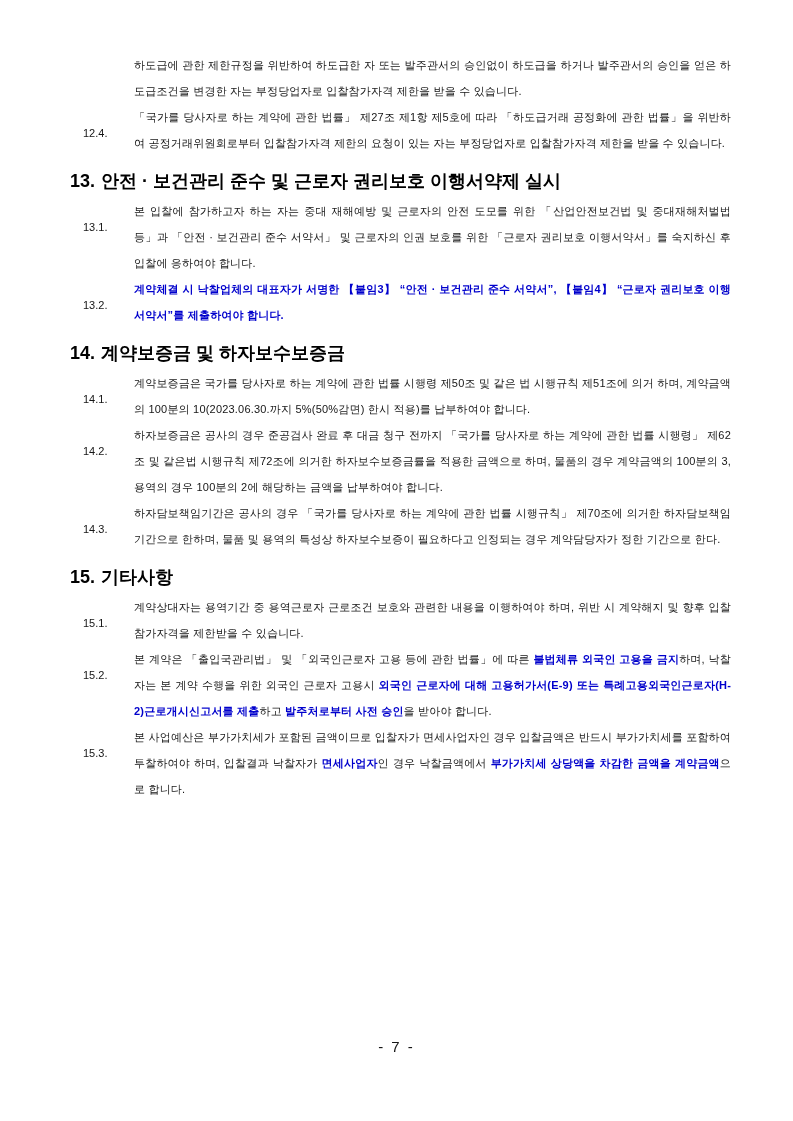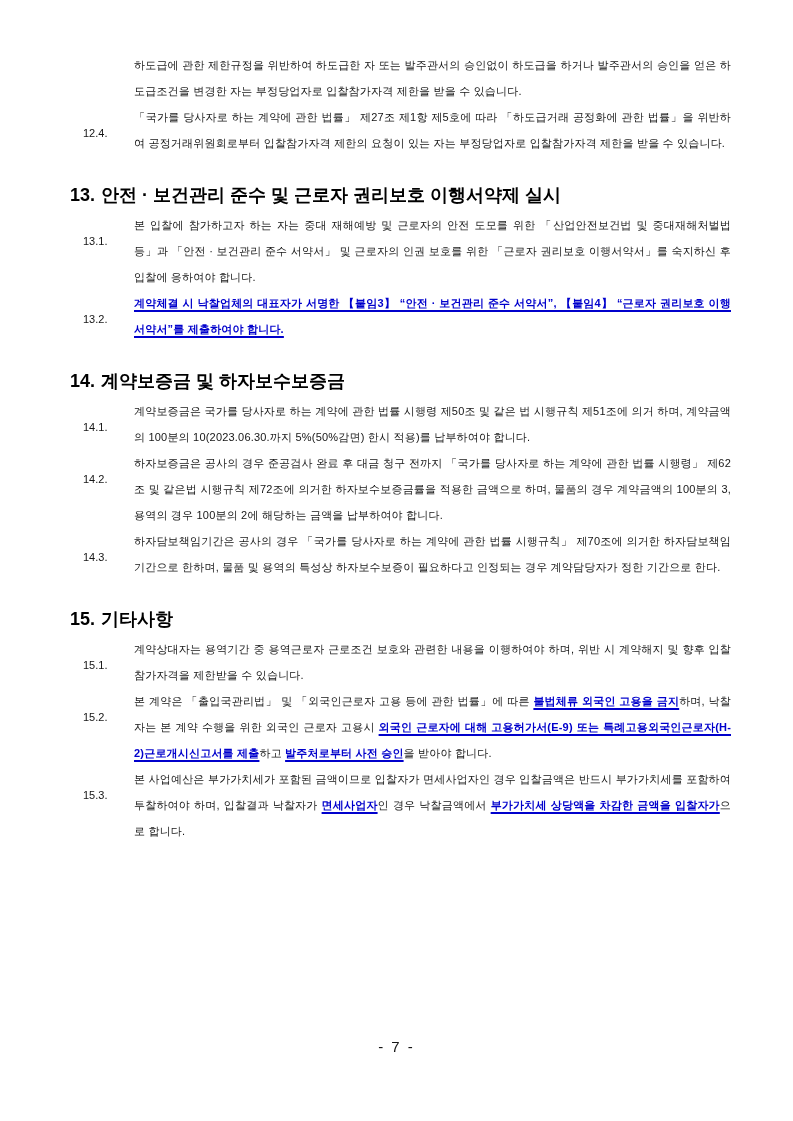--- a/index.html
+++ b/index.html
@@ -32,30 +32,29 @@
   .para .num {
     position: absolute;
     left: 13px;
     top: 16px;
     letter-spacing: 0;
   }
   .heading {
     font-size: 18px;
     font-weight: 700;
     line-height: 28px;
-    margin: 25px 0 3px 0;
+    margin: 11px 0 3px 0;
     color: #000000;
     letter-spacing: 0;
   }
   .heading .hnum { margin-right: 6px; }
   .seg { color: inherit; }
   .seg-blue {
     color: var(--accent, #0000cc);
     font-weight: 700;
-    text-decoration: underline;
     text-underline-offset: 3px;
     text-decoration-thickness: 1.5px;
   }
   .footer {
     position: absolute;
     left: 0;
     right: 0;
     top: 1038px;
     text-align: center;
     font-size: 15px;
@@ -72,16 +71,16 @@
     <div class="heading"><span class="hnum">13.</span><span>안전 · 보건관리 준수 및 근로자 권리보호 이행서약제 실시</span></div>
     <div class="para"><span class="num">13.1.</span><span class="body"><span class="seg">본 입찰에 참가하고자 하는 자는 중대 재해예방 및 근로자의 안전 도모를 위한 「산업안전보건법 및 중대재해처벌법 등」과 「안전 · 보건관리 준수 서약서」 및 근로자의 인권 보호를 위한 「근로자 권리보호 이행서약서」를 숙지하신 후 입찰에 응하여야 합니다.</span></span></div>
     <div class="para"><span class="num">13.2.</span><span class="body"><span class="seg-blue">계약체결 시 낙찰업체의 대표자가 서명한 【붙임3】 “안전 · 보건관리 준수 서약서”, 【붙임4】 “근로자 권리보호 이행서약서”를 제출하여야 합니다.</span></span></div>
     <div class="heading"><span class="hnum">14.</span><span>계약보증금 및 하자보수보증금</span></div>
     <div class="para"><span class="num">14.1.</span><span class="body"><span class="seg">계약보증금은 국가를 당사자로 하는 계약에 관한 법률 시행령 제50조 및 같은 법 시행규칙 제51조에 의거 하며, 계약금액의 100분의 10(2023.06.30.까지 5%(50%감면) 한시 적용)를 납부하여야 합니다.</span></span></div>
     <div class="para"><span class="num">14.2.</span><span class="body"><span class="seg">하자보증금은 공사의 경우 준공검사 완료 후 대금 청구 전까지 「국가를 당사자로 하는 계약에 관한 법률 시행령」 제62조 및 같은법 시행규칙 제72조에 의거한 하자보수보증금률을 적용한 금액으로 하며, 물품의 경우 계약금액의 100분의 3, 용역의 경우 100분의 2에 해당하는 금액을 납부하여야 합니다.</span></span></div>
     <div class="para"><span class="num">14.3.</span><span class="body"><span class="seg">하자담보책임기간은 공사의 경우 「국가를 당사자로 하는 계약에 관한 법률 시행규칙」 제70조에 의거한 하자담보책임기간으로 한하며, 물품 및 용역의 특성상 하자보수보증이 필요하다고 인정되는 경우 계약담당자가 정한 기간으로 한다.</span></span></div>
     <div class="heading"><span class="hnum">15.</span><span>기타사항</span></div>
     <div class="para"><span class="num">15.1.</span><span class="body"><span class="seg">계약상대자는 용역기간 중 용역근로자 근로조건 보호와 관련한 내용을 이행하여야 하며, 위반 시 계약해지 및 향후 입찰참가자격을 제한받을 수 있습니다.</span></span></div>
     <div class="para"><span class="num">15.2.</span><span class="body"><span class="seg">본 계약은 「출입국관리법」 및 「외국인근로자 고용 등에 관한 법률」에 따른 </span><span class="seg-blue">불법체류 외국인 고용을 금지</span><span class="seg">하며, 낙찰자는 본 계약 수행을 위한 외국인 근로자 고용시 </span><span class="seg-blue">외국인 근로자에 대해 고용허가서(E-9) 또는 특례고용외국인근로자(H-2)근로개시신고서를 제출</span><span class="seg">하고 </span><span class="seg-blue">발주처로부터 사전 승인</span><span class="seg">을 받아야 합니다.</span></span></div>
-    <div class="para"><span class="num">15.3.</span><span class="body"><span class="seg">본 사업예산은 부가가치세가 포함된 금액이므로 입찰자가 면세사업자인 경우 입찰금액은 반드시 부가가치세를 포함하여 투찰하여야 하며, 입찰결과 낙찰자가 </span><span class="seg-blue">면세사업자</span><span class="seg">인 경우 낙찰금액에서 </span><span class="seg-blue">부가가치세 상당액을 차감한 금액을 입찰자가</span><span class="seg">으로 합니다.</span></span></div>
+    <div class="para"><span class="num">15.3.</span><span class="body"><span class="seg">본 사업예산은 부가가치세가 포함된 금액이므로 입찰자가 면세사업자인 경우 입찰금액은 반드시 부가가치세를 포함하여 투찰하여야 하며, 입찰결과 낙찰자가 </span><span class="seg-blue">면세사업자</span><span class="seg">인 경우 낙찰금액에서 </span><span class="seg-blue">부가가치세 상당액을 차감한 금액을 계약금액</span><span class="seg">으로 합니다.</span></span></div>
   </div>
 
 <div class="footer">- 7 -</div>
 
 </body></html>

